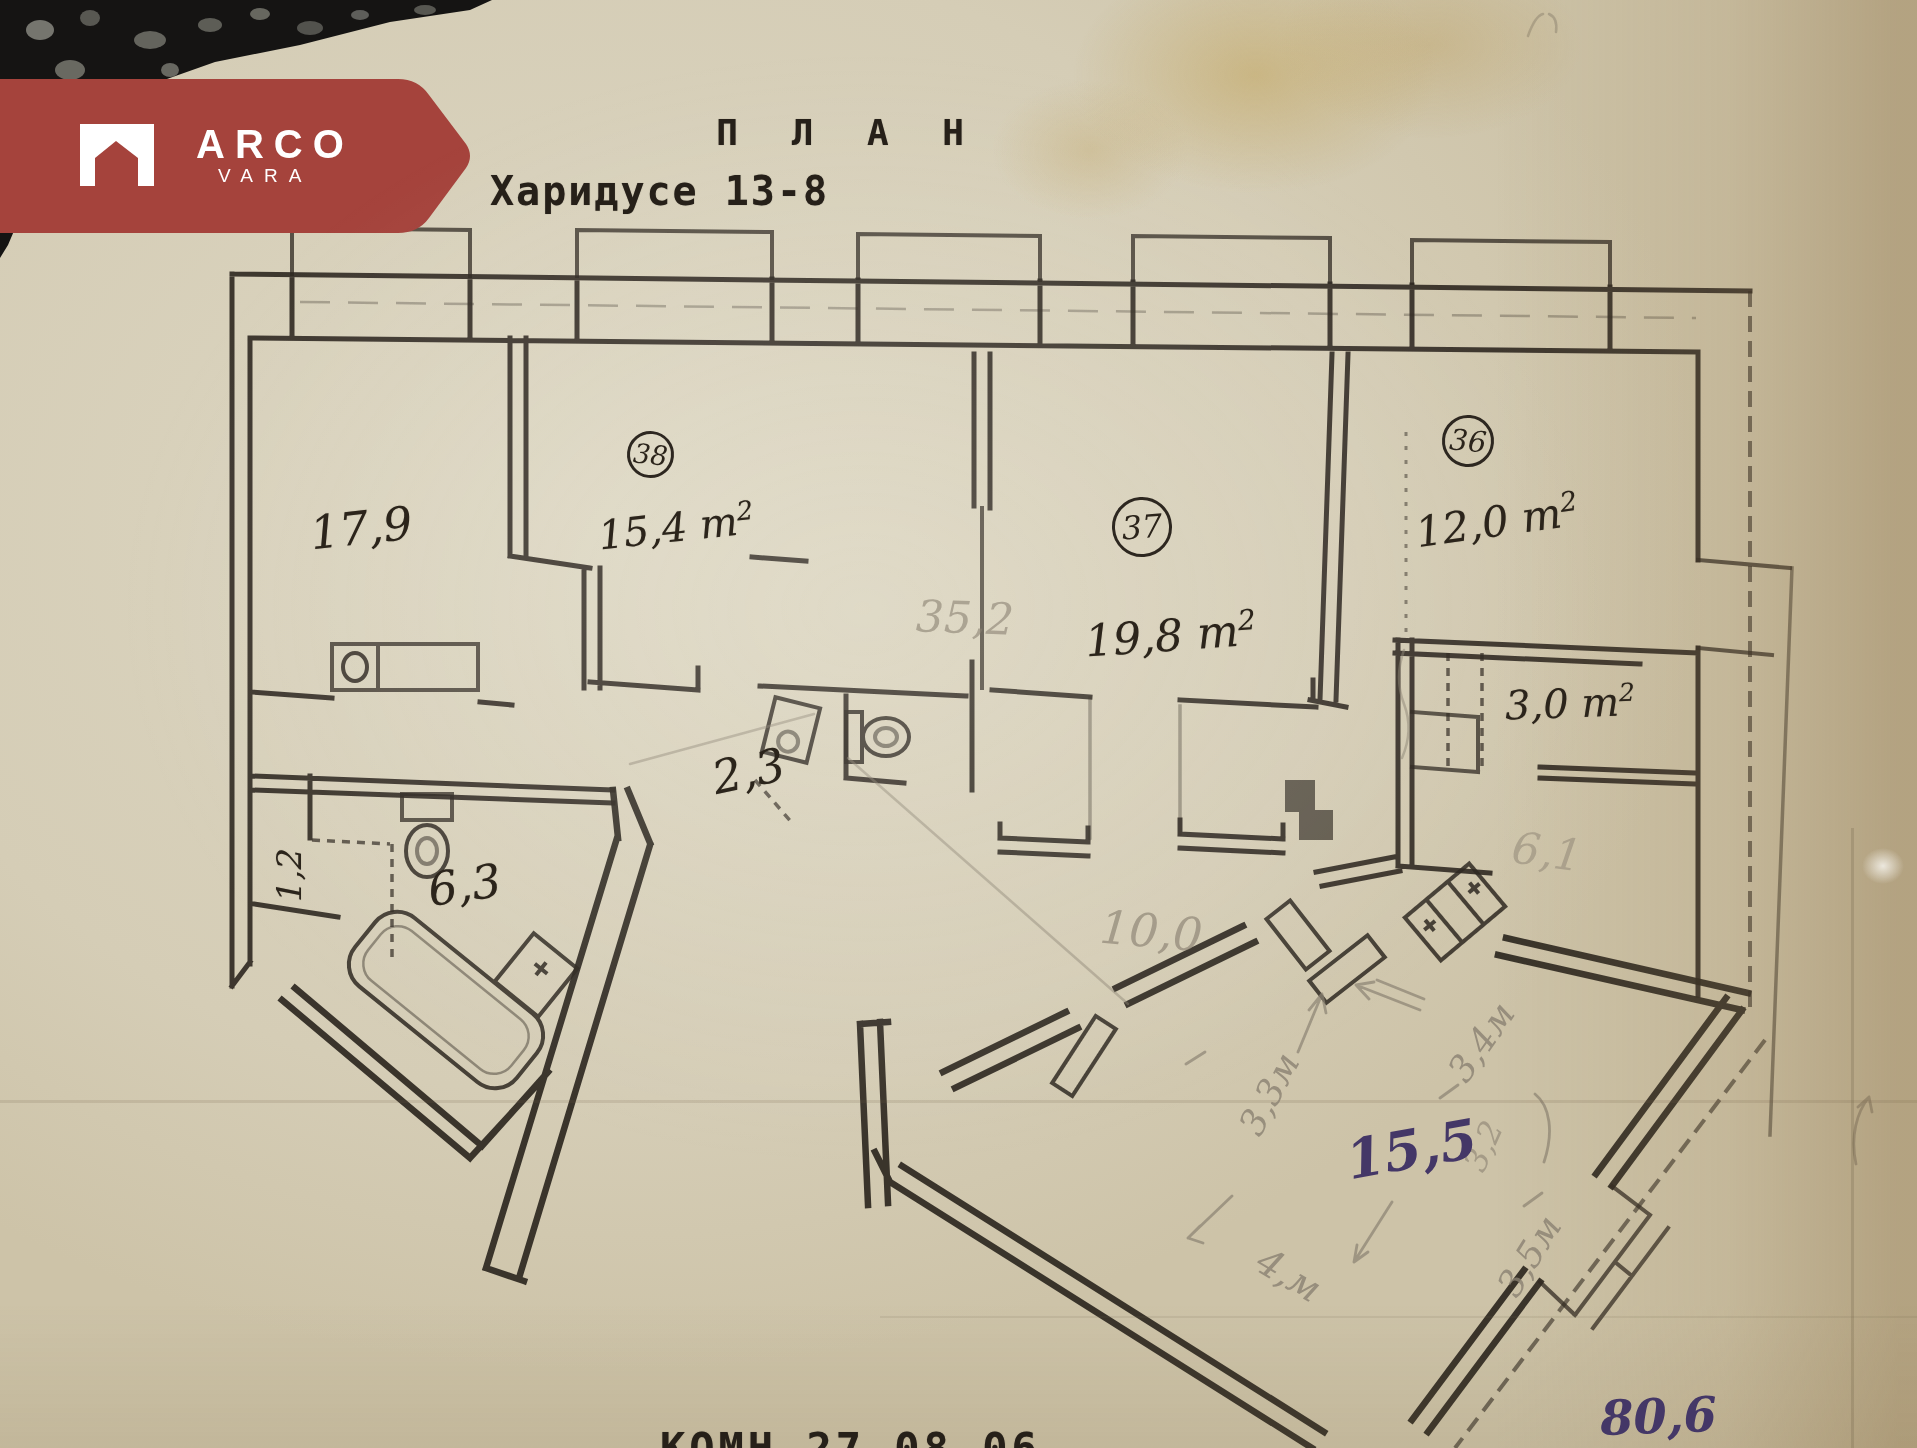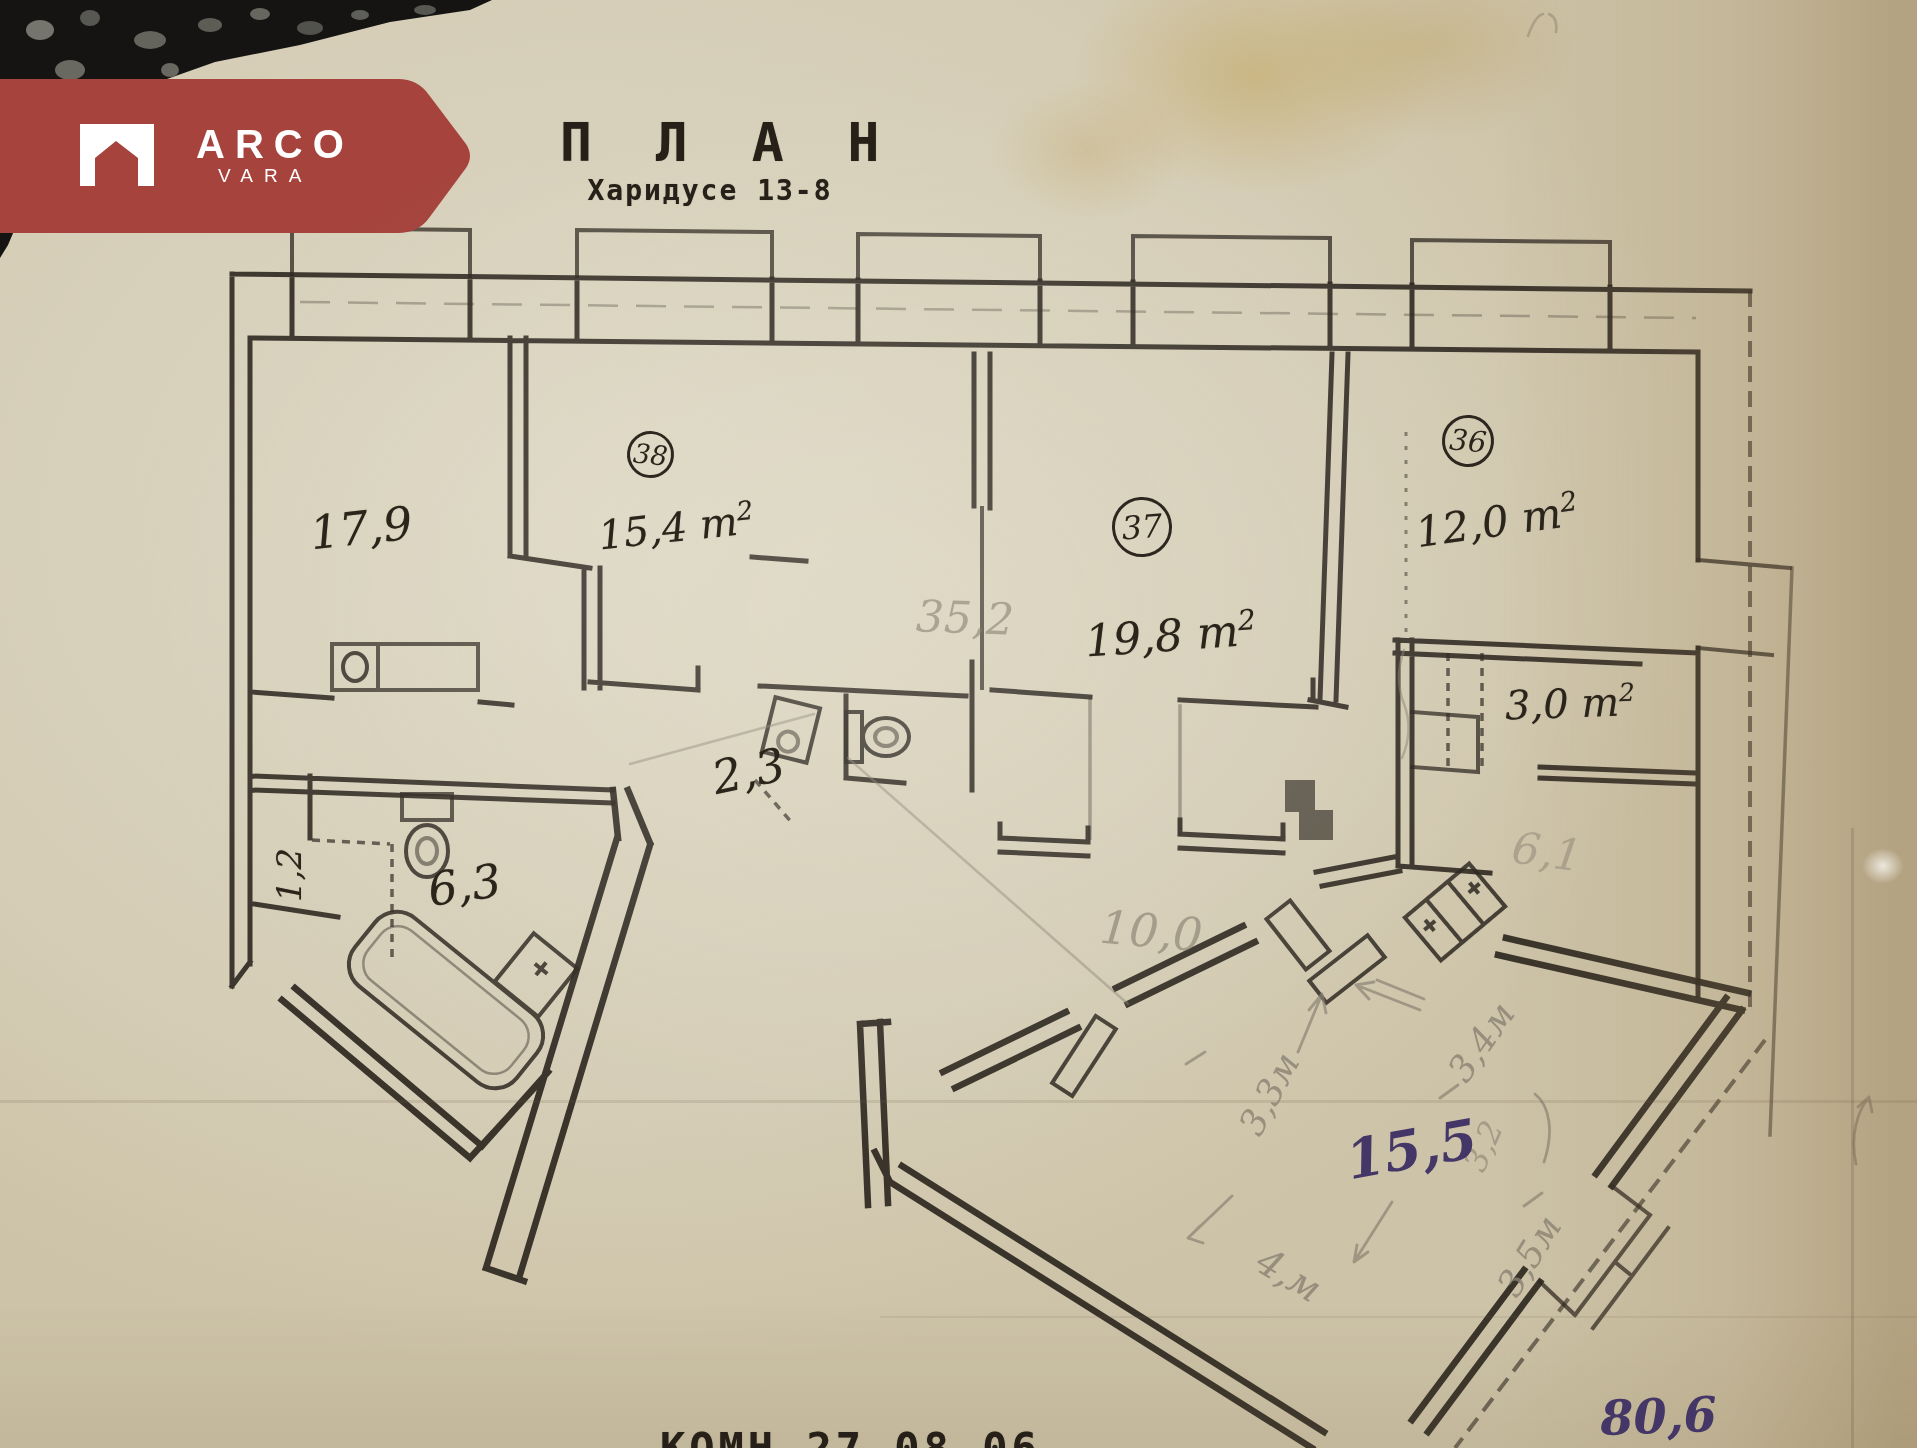--- a/index.html
+++ b/index.html
@@ -174,22 +174,22 @@
   <div class="crease-h"></div>
   <div class="crease-h2"></div>
   <div class="crease-v"></div>
   <div class="glare"></div>
 
   <div class="labels">
 
     <div class="logo-text" style="left:196px;top:124px;font-size:40px;font-weight:700;letter-spacing:10px;text-align:right;">ARCO</div>
     <div class="logo-text" style="left:218px;top:166px;font-size:19px;letter-spacing:11px;">VARA</div>
 
-    <div class="typed" style="left:560px;top:112px;width:420px;text-align:left;font-size:53px;letter-spacing:16px;">П Л А Н</div>
-    <div class="typed" style="left:490px;top:174px;width:440px;text-align:center;font-size:28px;letter-spacing:2px;">Харидусе 13-8</div>
+    <div class="typed" style="left:560px;top:112px;width:420px;text-align:right;font-size:36px;letter-spacing:16px;">П Л А Н</div>
+    <div class="typed" style="left:490px;top:168px;width:440px;text-align:left;font-size:40px;letter-spacing:2px;">Харидусе 13-8</div>
 
     <div class="lbl" style="left:310px;top:505px;font-size:46px;transform:rotate(-6deg);">17,9</div>
 
     <div class="circle-num" style="left:627px;top:431px;width:47px;height:47px;font-size:27px;transform:rotate(6deg);">
         <span>38</span>
       </div>
     <div class="lbl" style="left:598px;top:505px;font-size:40px;transform:rotate(-6deg);"><span>15,4 m</span><sup style="font-size:26px;">2</sup></div>
 
     <div class="circle-num" style="left:1112px;top:497px;width:60px;height:60px;font-size:32px;transform:rotate(-4deg);">
         <span>37</span>

